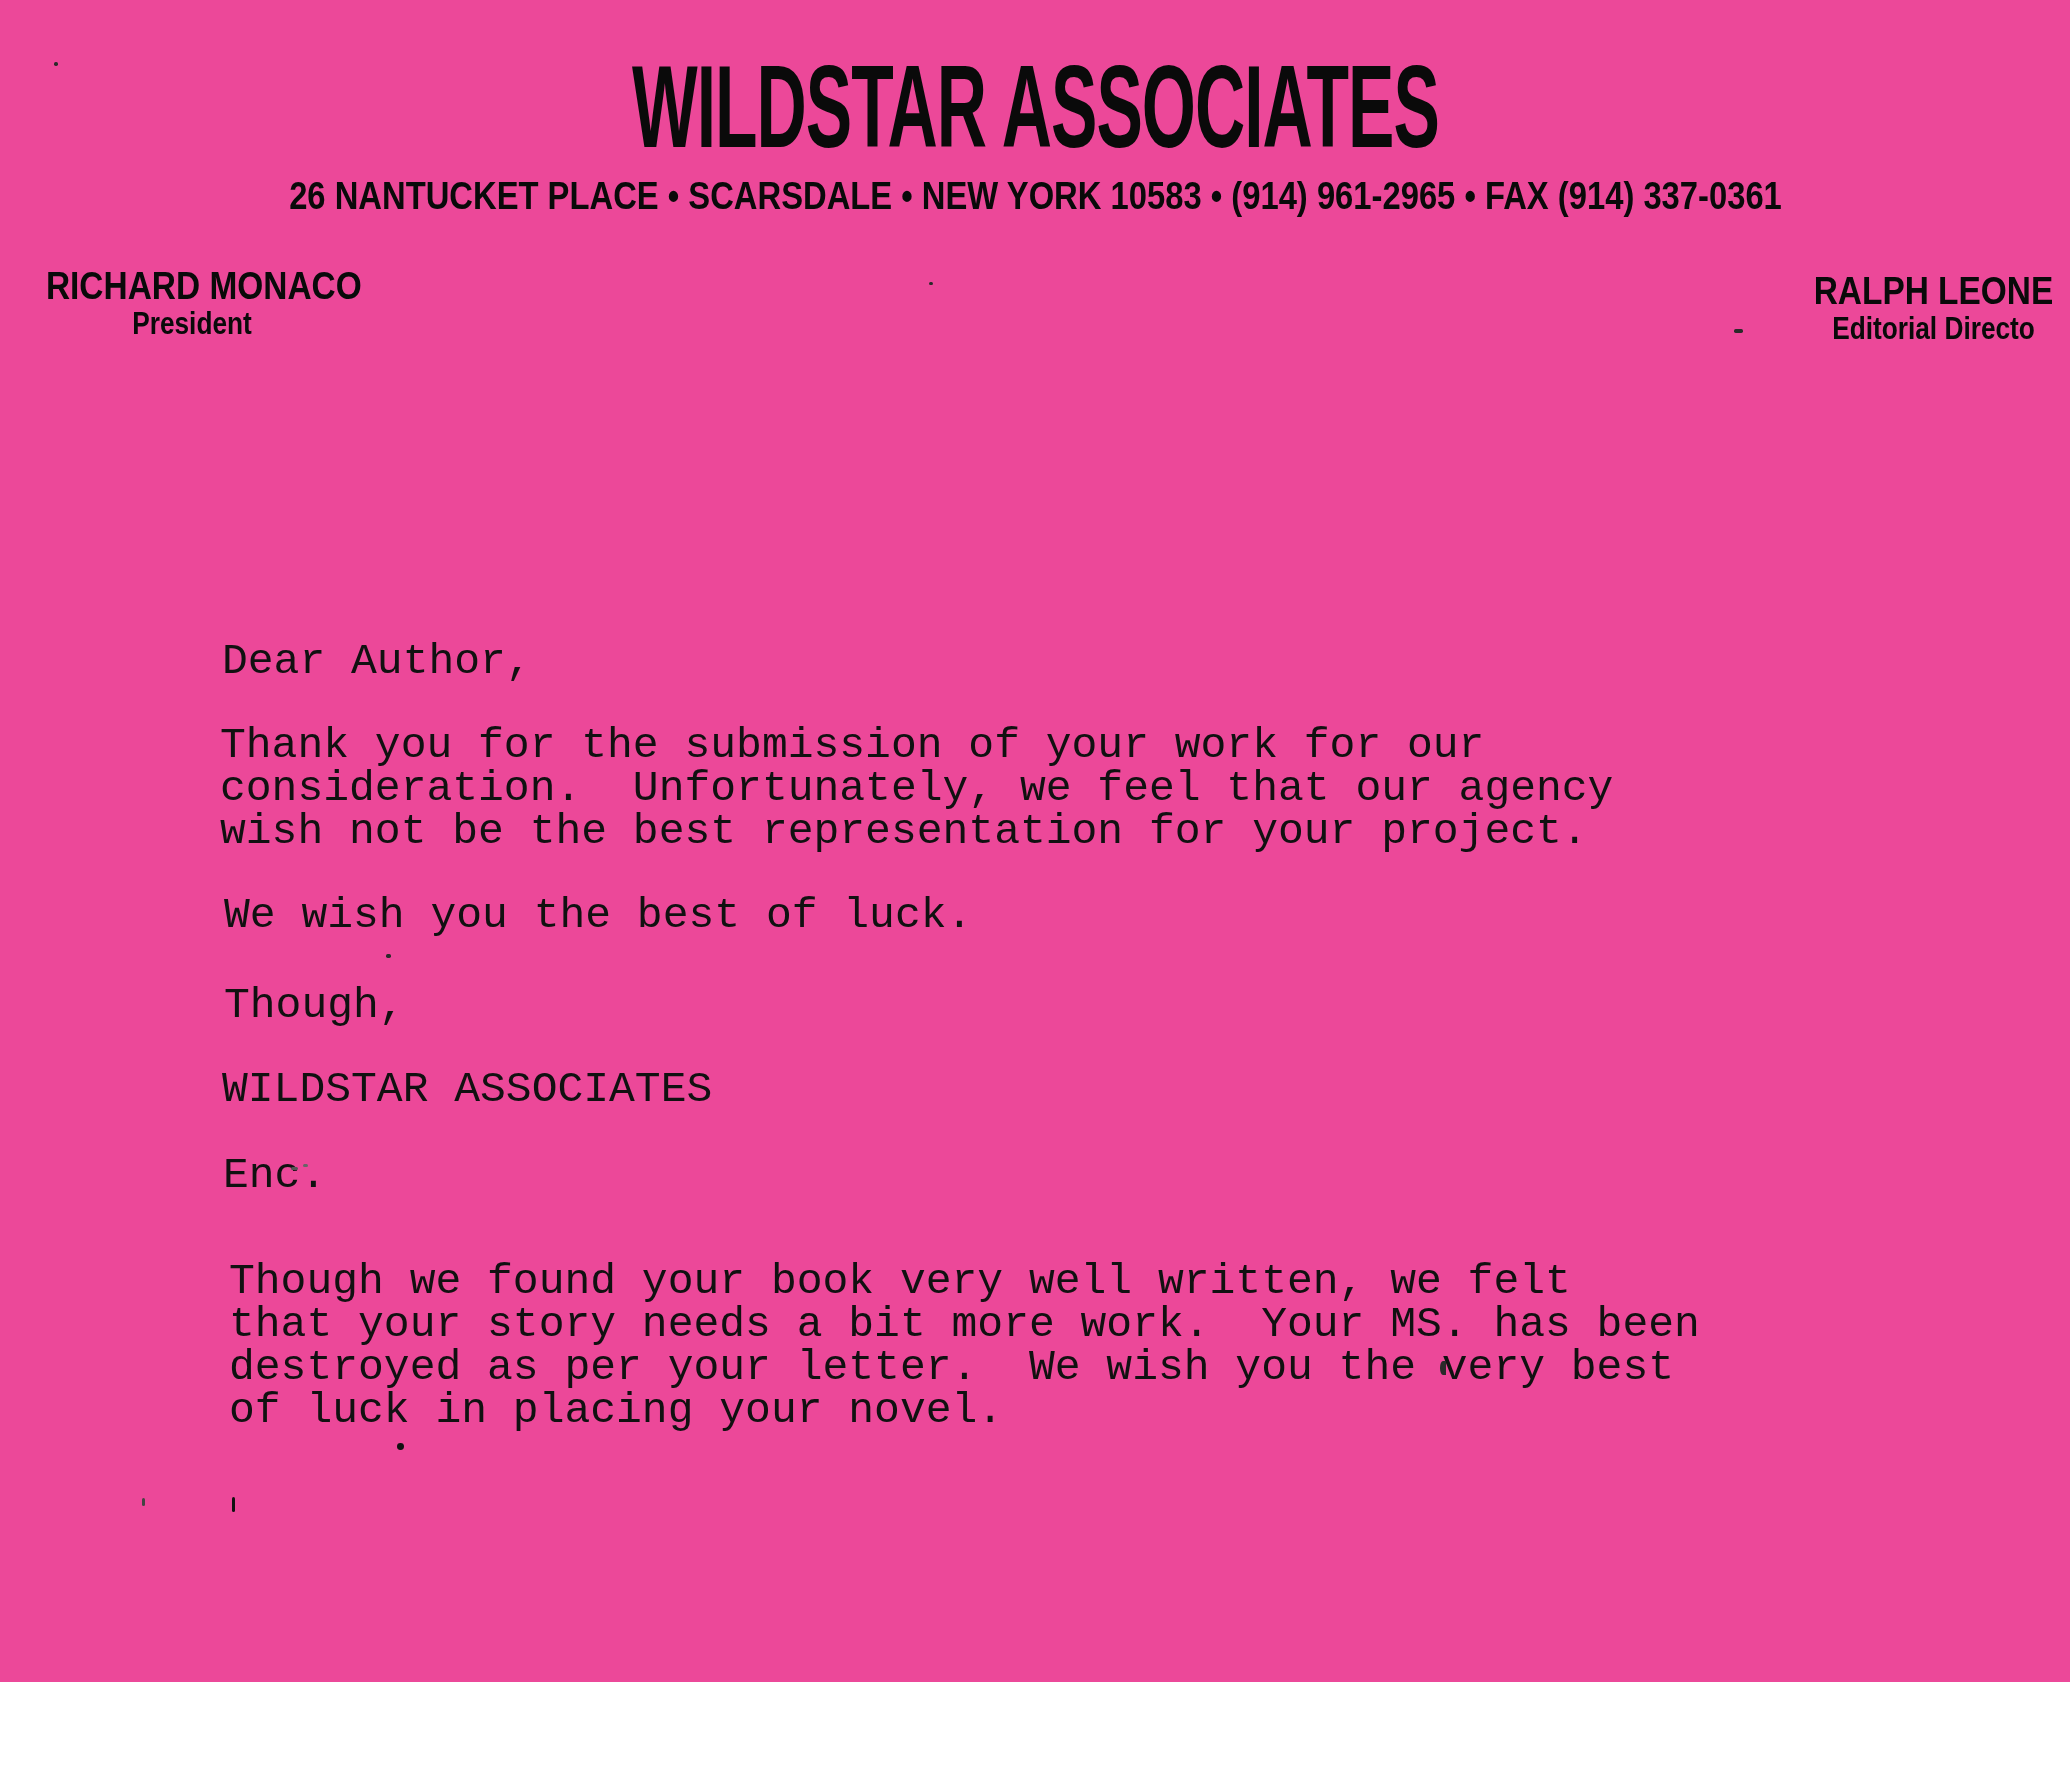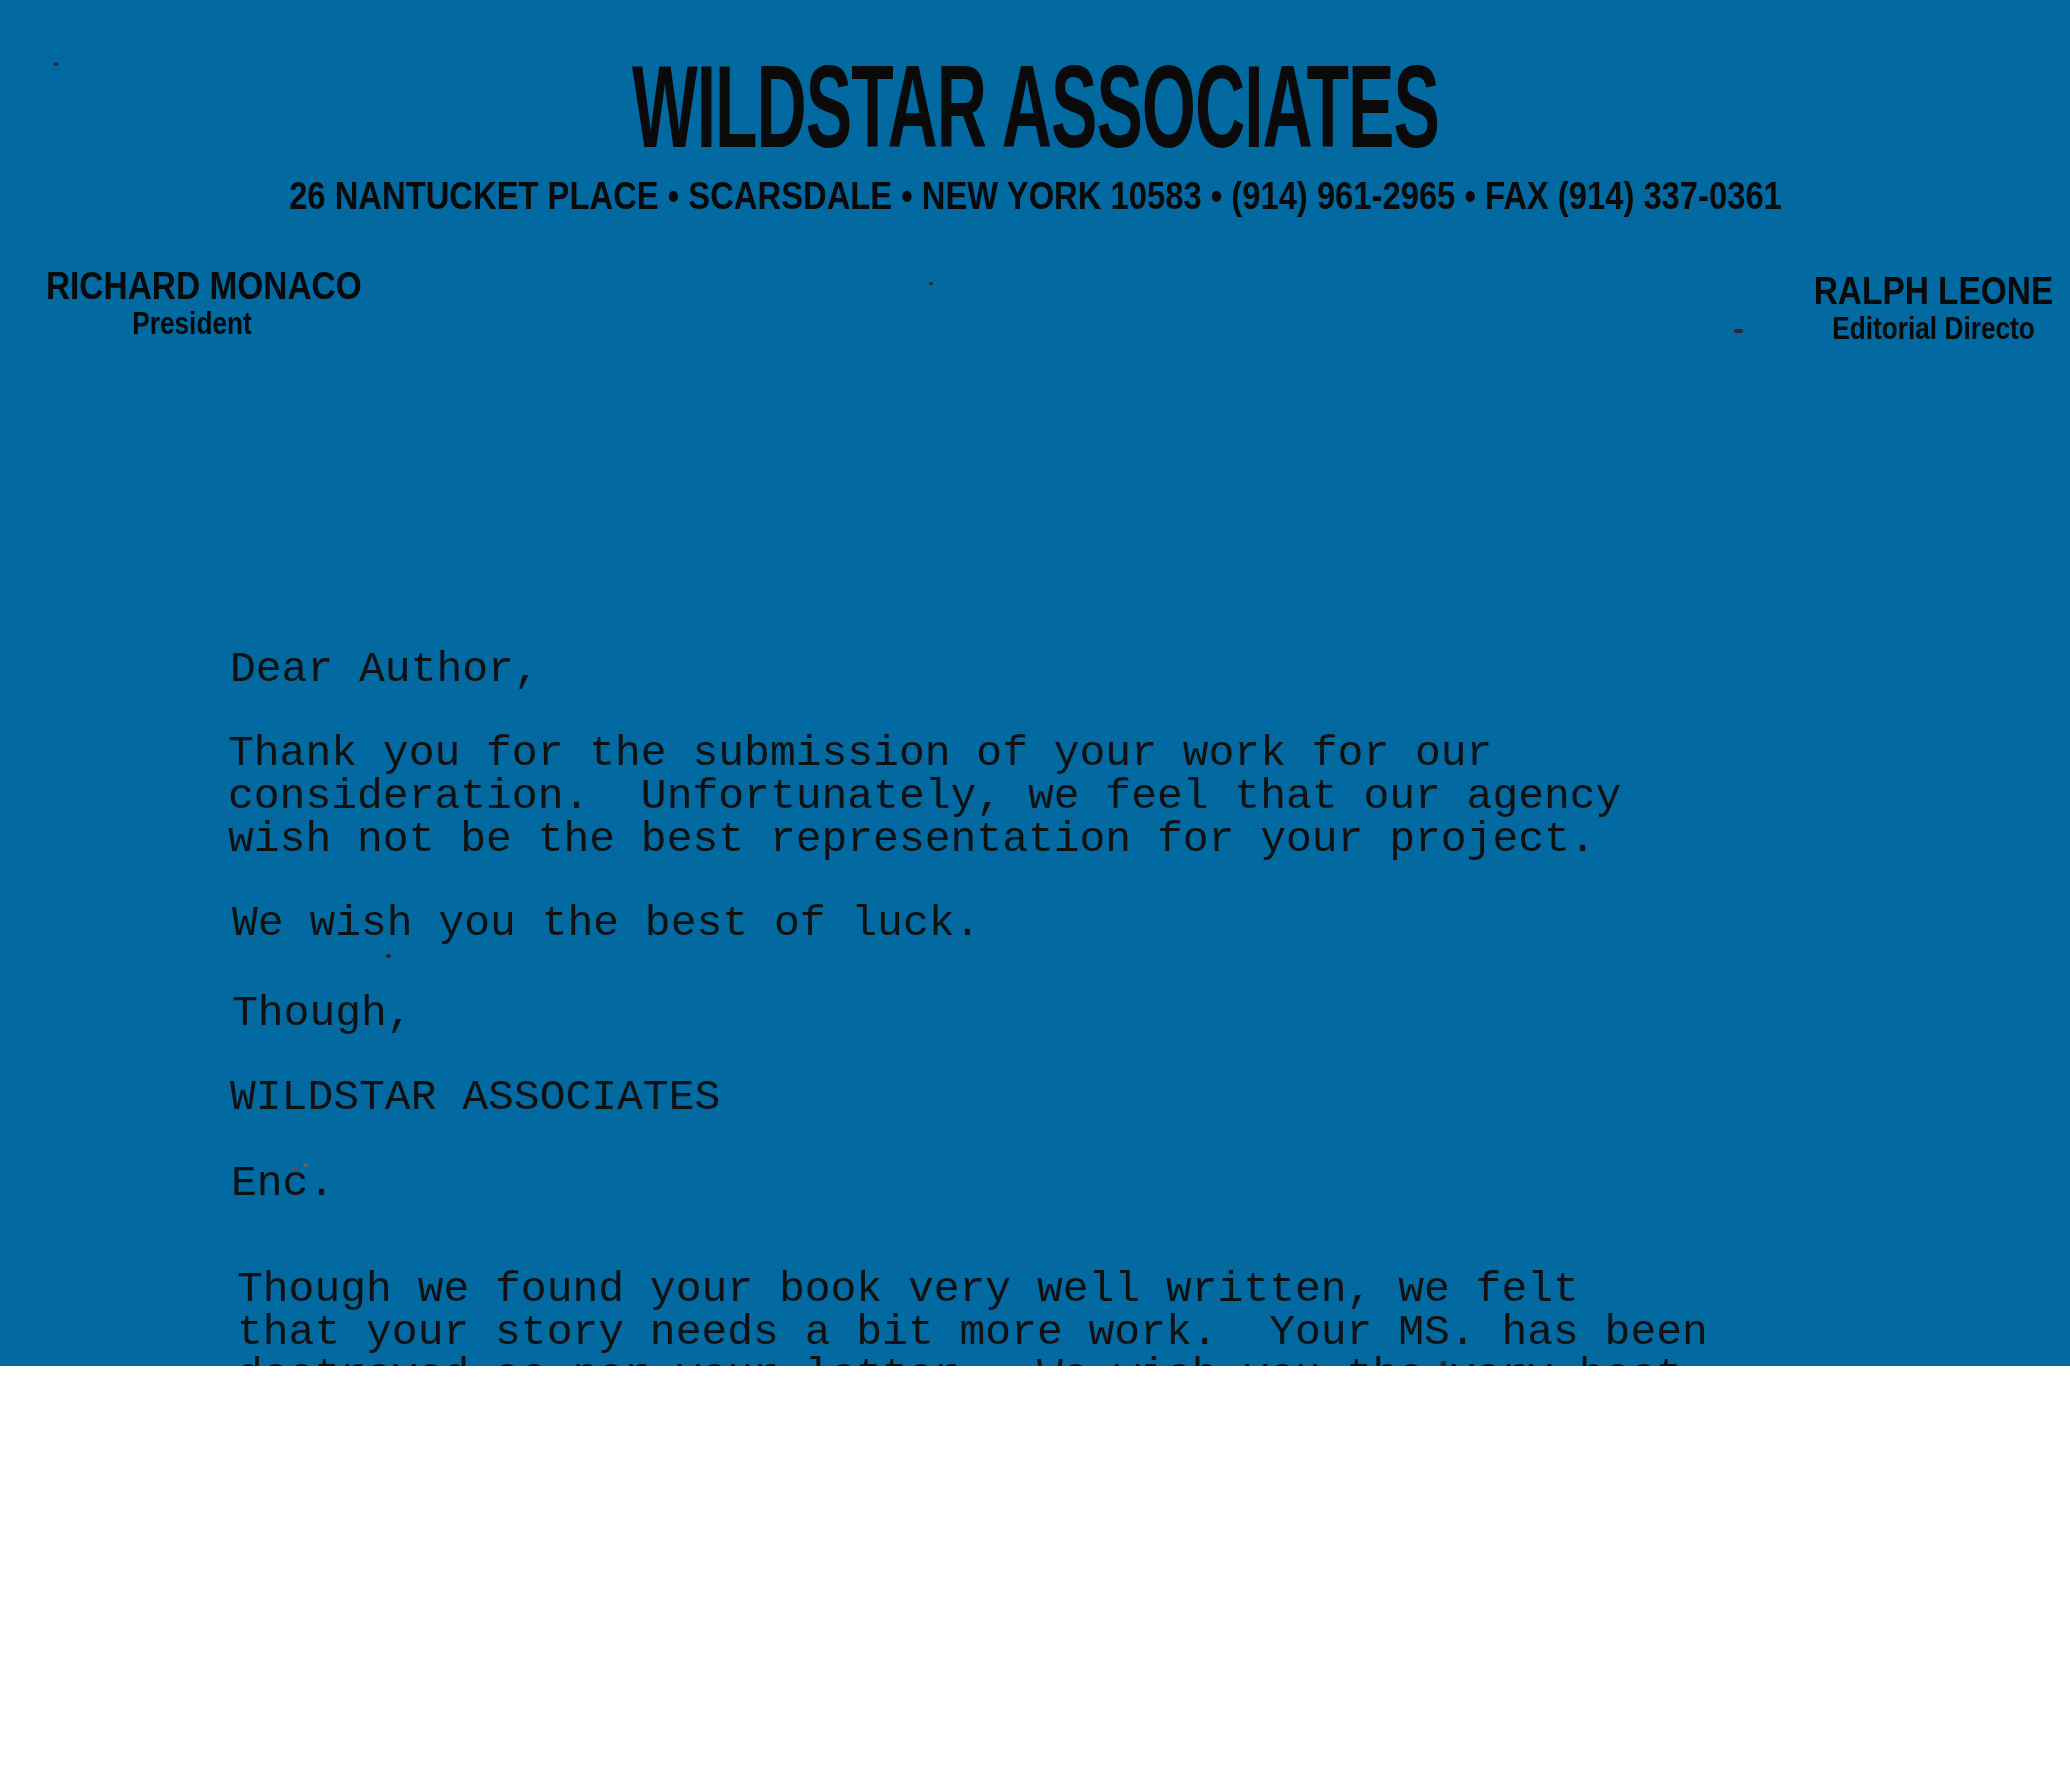--- a/index.html
+++ b/index.html
@@ -3,22 +3,22 @@
 <meta charset="utf-8">
 <style>
   html, body {
     margin: 0;
     padding: 0;
     background: #ffffff;
   }
   .page {
     position: relative;
     width: 2071px;
-    height: 1366px;
-    background: #0369a1;
+    height: 1682px;
+    background: #ec4899;
     overflow: hidden;
     font-family: "Liberation Sans", sans-serif;
     color: #0d0d0d;
   }
   
   .company-name {
     position: absolute;
     left: 0;
     top: 44px;
     width: 100%;
@@ -66,21 +66,21 @@
     font-size: 32px;
     line-height: 34px;
     transform: scaleX(0.82);
     transform-origin: 50% 50%;
   }
   .contact-left  { left: 25.6px;   top: 266px; width: 332px; }
   .contact-right { left: 1791px; top: 271px; width: 285px; }
   
   .tw {
     position: absolute;
-    margin: 12px;
+    margin: 4px;
     font-family: "Liberation Mono", "DejaVu Sans Mono", monospace;
     font-size: 43px;
     line-height: 43px;
     letter-spacing: 0px;
     color: #111111;
     white-space: pre;
   }
   .p-salutation { left: 218px; top: 636px;  }
   .p-thanks     { left: 216px; top: 720px;  }
   .p-luck       { left: 220px; top: 890px; }

